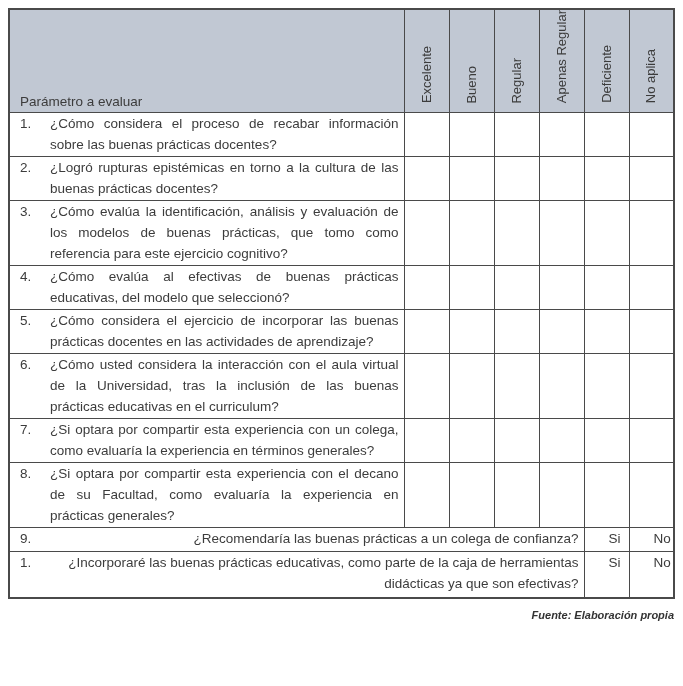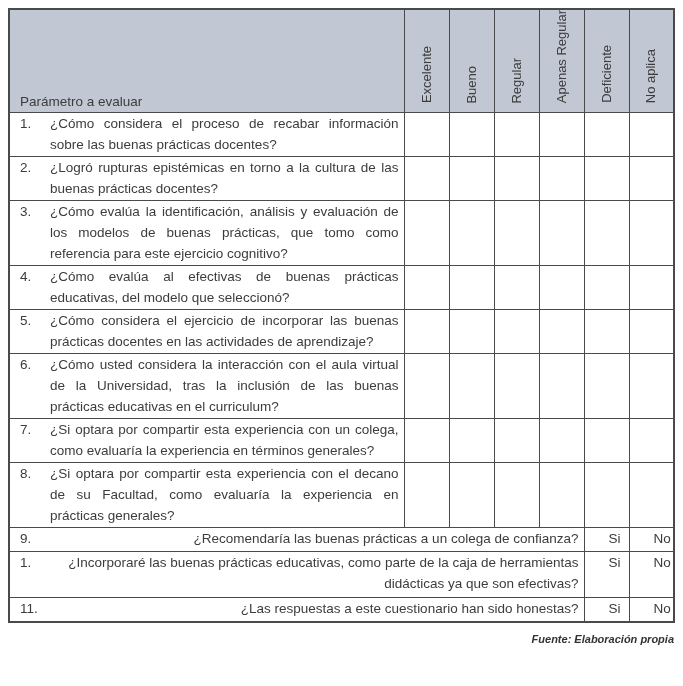--- a/index.html
+++ b/index.html
@@ -221,24 +221,16 @@
           <td class="yn-cell">No</td>
         </tr>
         <tr class="hc">
           <td class="qcell closed" colspan="5">
             <span class="qnum">1.</span>
             <div class="qtext">¿Incorporaré las buenas prácticas educativas, como parte de la caja de herramientas didácticas ya que son efectivas?</div>
           </td>
           <td class="yn-cell">Si</td>
           <td class="yn-cell">No</td>
         </tr>
-        <tr class="h1">
-          <td class="qcell closed" colspan="5">
-            <span class="qnum">11.</span>
-            <div class="qtext">¿Las respuestas a este cuestionario han sido honestas?</div>
-          </td>
-          <td class="yn-cell">Si</td>
-          <td class="yn-cell">No</td>
-        </tr>
       </tbody>
   </table>
   <div class="fuente">Fuente: Elaboración propia</div>
 </div>
 
 </body></html>

